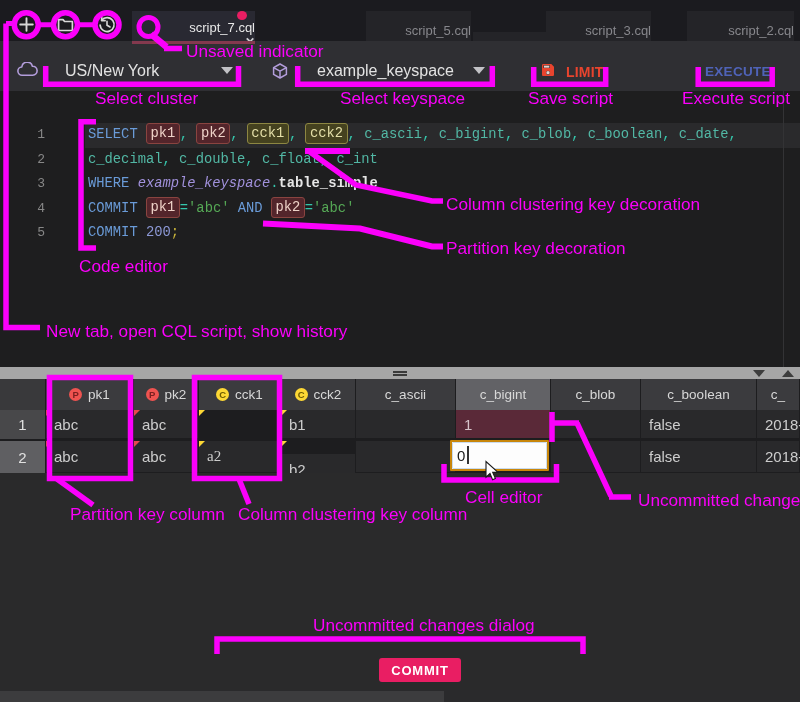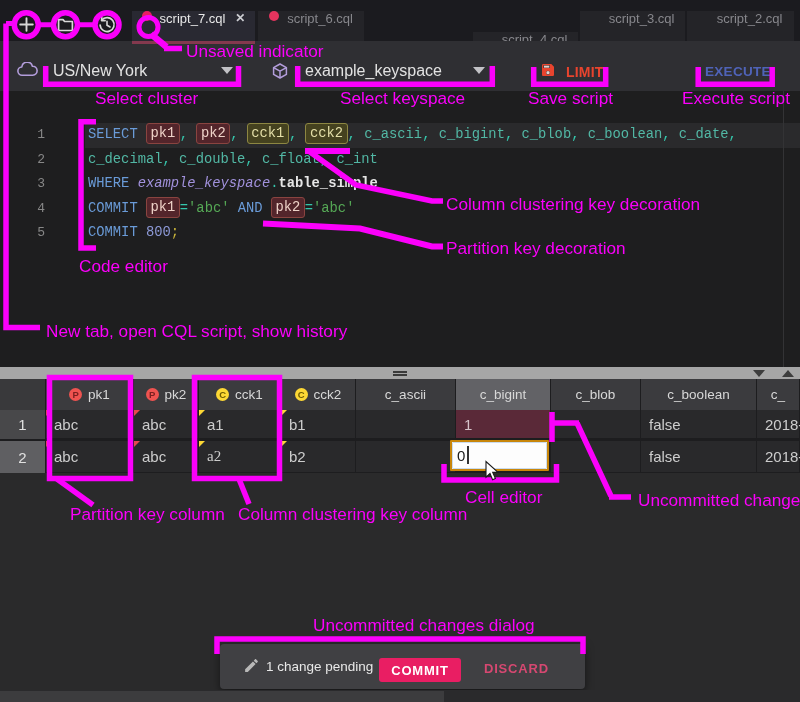--- a/index.html
+++ b/index.html
@@ -2,27 +2,27 @@
 <html><head>
 <meta charset="utf-8">
 <style>
   html,body{margin:0;padding:0;background:#1e1e1f;}
   #app{position:relative;width:800px;height:702px;overflow:hidden;
        font-family:"Liberation Sans",sans-serif;background:#1e1e1f;}
   .abs{position:absolute;}
   
   #topbar{left:0;top:0;width:800px;height:41px;background:#1b1b1f;}
   .tab{position:absolute;top:11px;height:38px;background:#242428;
-       display:flex;align-items:flex-start;justify-content:center;
-       font-size:13px;color:#87878c;}
+       display:flex;align-items:flex-end;justify-content:center;
+       font-size:13px;color:#87878c;flex-direction:column;}
   .tab.active{background:#292932;color:#e8e8e8;}
   .dot{width:10px;height:10px;border-radius:50%;background:#e5345e;margin-right:8px;}
   
   #toolbar{left:0;top:41px;width:800px;height:50px;background:#2f2f33;}
-  .ddtext{position:absolute;font-size:16px;color:#e2e2e2;top:21px;}
+  .ddtext{position:absolute;font-size:16px;color:#e2e2e2;top:21px;margin-left:12px;}
   .caret{position:absolute;width:0;height:0;border-left:6px solid transparent;
          border-right:6px solid transparent;border-top:7px solid #c2c2c6;top:26px;}
   
   #editor{left:0;top:91px;width:800px;height:276px;background:#1e1e1f;}
   #lnums{position:absolute;left:0;top:32px;width:45px;text-align:right;
          font-family:"Liberation Mono",monospace;font-size:13px;line-height:24.5px;color:#878787;}
   #code{position:absolute;left:88px;top:32px;font-family:"Liberation Mono",monospace;
         font-size:13.8px;line-height:24.5px;white-space:pre;color:#d4d4d4;}
   .kw{color:#6a9bd8;}
   .id{color:#52b8a5;}
@@ -80,23 +80,23 @@
     <svg class="abs" style="left:98px;top:16px" width="18" height="18" viewBox="0 0 18 18">
       <path d="M3.6 4.2 A7 7 0 1 1 2.1 9" fill="none" stroke="#d8d8d8" stroke-width="1.7" stroke-linecap="round"></path>
       <path d="M3.7 1.2 v3.4 h3.4" fill="none" stroke="#d8d8d8" stroke-width="1.7" stroke-linecap="round" stroke-linejoin="round"></path>
       <path d="M9 5.2 v4 l3 1.8" fill="none" stroke="#d8d8d8" stroke-width="1.6" stroke-linecap="round"></path>
     </svg>
     <div class="tab active" style="left:132px;width:123px;">
       <span class="dot" style="background:#e91e63;"></span>script_7.cql
       <span style="margin-left:10px;font-size:12px;color:#cdced3;font-weight:bold;">✕</span>
     </div>
     <div class="abs" style="left:132px;top:41px;width:123px;height:2.5px;background:#84394e;z-index:5;"></div>
-    <div class="tab" style="left:258px;width:106px;"><span class="dot"></span>script_6.cql</div>
+    <div class="tab" style="left:366px;width:105px;padding-left:18px;box-sizing:border-box;">script_5.cql</div>
     <div class="tab" style="left:473px;width:105px;padding-left:18px;box-sizing:border-box;margin-top:21px;">script_4.cql</div>
-    <div class="tab" style="left:580px;width:105px;padding-left:18px;box-sizing:border-box;">script_3.cql</div>
+    <div class="tab" style="left:546px;width:105px;padding-left:18px;box-sizing:border-box;">script_3.cql</div>
     <div class="tab" style="left:687px;width:107px;padding-left:18px;box-sizing:border-box;">script_2.cql</div>
   </div>
 
   <div class="abs" id="toolbar">
     <svg class="abs" style="left:17px;top:21px" width="21" height="15" viewBox="0 0 21 15">
       <path d="M5.2 13.2 a4.1 4.1 0 0 1 -.4 -8.2 a5.4 5.4 0 0 1 10.6 -0.8 a3.9 3.9 0 0 1 0.4 9 z" fill="none" stroke="#b39ddb" stroke-width="1.6" stroke-linejoin="round"></path>
     </svg>
     <div class="ddtext" style="left:53px;">US/New York</div>
     <div class="caret" style="left:221px;"></div>
     <svg class="abs" style="left:272px;top:22px" width="16" height="16" viewBox="0 0 16 16">
@@ -116,21 +116,21 @@
 
   <div class="abs" style="left:0;top:91px;width:800px;height:22px;background:#252528;"></div>
   <div class="abs" id="editor">
     <div class="abs" style="left:85px;top:32px;width:715px;height:24.5px;background:#2a2a2c;"></div>
     <div class="abs" style="left:783px;top:0;width:1px;height:276px;background:#333335;"></div>
     <div id="lnums">1<br>2<br>3<br>4<br>5</div>
     <div id="code"><span class="kw">SELECT</span> <span class="chip pk">pk1</span><span class="pn">,</span> <span class="chip pk">pk2</span><span class="pn">,</span> <span class="chip ck">cck1</span><span class="pn">,</span> <span class="chip ck">cck2</span><span class="pn">,</span> <span class="id">c_ascii</span><span class="pn">,</span> <span class="id">c_bigint</span><span class="pn">,</span> <span class="id">c_blob</span><span class="pn">,</span> <span class="id">c_boolean</span><span class="pn">,</span> <span class="id">c_date</span><span class="pn">,</span>
 <span class="id">c_decimal</span><span class="pn">,</span> <span class="id">c_double</span><span class="pn">,</span> <span class="id">c_float</span><span class="pn">,</span> <span class="id">c_int</span>
 <span class="kw">WHERE</span> <span class="ns">example_keyspace</span><span class="pn">.</span><span class="tbl">table_simple</span>
 <span class="kw">COMMIT</span> <span class="chip pk">pk1</span><span class="pn">=</span><span class="str">'abc'</span> <span class="kw">AND</span> <span class="chip pk">pk2</span><span class="pn">=</span><span class="str">'abc'</span>
-<span class="kw">COMMIT</span> <span class="num">800</span><span class="semi">;</span></div>
+<span class="kw">COMMIT</span> <span class="num">200</span><span class="semi">;</span></div>
   </div>
 
   <div class="abs" id="splitter">
     <div class="abs" style="left:393px;top:3.5px;width:14px;height:2px;background:#3a3a3a;"></div>
     <div class="abs" style="left:393px;top:7px;width:14px;height:2px;background:#3a3a3a;"></div>
     <div class="abs" style="left:753px;top:3px;width:0;height:0;border-left:6px solid transparent;border-right:6px solid transparent;border-top:7px solid #3d3d3d;"></div>
     <div class="abs" style="left:782px;top:3px;width:0;height:0;border-left:6px solid transparent;border-right:6px solid transparent;border-bottom:7px solid #3d3d3d;"></div>
   </div>
 
   <div class="abs" id="table">
@@ -147,52 +147,44 @@
       <div class="cell" style="left:0;top:31px;width:45px;height:29px;background:#48484a;justify-content:center;padding-left:0;color:#e0e0e0;font-size:15px;">1</div>
       <div class="cell" style="left:0;top:62px;width:45px;height:32px;background:#5f5f62;justify-content:center;padding-left:0;color:#e0e0e0;font-size:15px;">2</div>
       <div class="cell" style="left:46px;top:31px;width:87px;height:28px;">abc</div>
       <div class="cell" style="left:46px;top:62px;width:87px;height:31px;">abc</div>
       <div class="tri r" style="left:46px;top:31px;"></div>
       <div class="tri r" style="left:46px;top:62px;"></div>
       <div class="cell" style="left:134px;top:31px;width:64px;height:28px;">abc</div>
       <div class="cell" style="left:134px;top:62px;width:64px;height:31px;">abc</div>
       <div class="tri r" style="left:134px;top:31px;"></div>
       <div class="tri r" style="left:134px;top:62px;"></div>
-      <div class="cell" style="left:199px;top:31px;width:81px;height:28px;">a1</div>
       <div class="cell" style="left:199px;top:62px;width:81px;height:31px;font-family:Liberation Serif, serif;">a2</div>
       <div class="tri y" style="left:199px;top:31px;"></div>
       <div class="tri y" style="left:199px;top:62px;"></div>
       <div class="cell" style="left:281px;top:31px;width:74px;height:28px;">b1</div>
-      <div class="cell" style="left:281px;top:62px;width:74px;height:31px;text-align:center;">b2</div>
+      <div class="cell" style="left:281px;top:75px;width:74px;height:31px;text-align:center;">b2</div>
       <div class="tri y" style="left:281px;top:31px;"></div>
       <div class="tri y" style="left:281px;top:62px;"></div>
       <div class="cell" style="left:356px;top:31px;width:99px;height:28px;"></div>
       <div class="cell" style="left:356px;top:62px;width:99px;height:31px;"></div>
       <div class="cell" style="left:456px;top:31px;width:94px;height:28px;background:#5a2938;color:#d6c3ca;">1</div>
       <div class="cell" style="left:551px;top:31px;width:89px;height:28px;"></div>
       <div class="cell" style="left:551px;top:62px;width:89px;height:31px;"></div>
       <div class="cell" style="left:641px;top:31px;width:115px;height:28px;">false</div>
       <div class="cell" style="left:641px;top:62px;width:115px;height:31px;">false</div>
       <div class="cell" style="left:757px;top:31px;width:42px;height:28px;">2018-</div>
       <div class="cell" style="left:757px;top:62px;width:42px;height:31px;">2018-</div>
       <div class="abs" style="left:450px;top:61px;width:99px;height:31px;background:#fdfdfd;border:2px solid #c8860b;box-sizing:border-box;border-radius:1px;">
         <div class="abs" style="left:0px;top:0px;right:0px;bottom:0px;border:1.5px solid #cadbee;border-radius:1px;"></div>
         <div class="abs" style="left:5px;top:5px;font-size:15px;color:#1a1a1a;font-family:'Liberation Sans',sans-serif;">0</div>
         <div class="abs" style="left:15px;top:4px;width:1.5px;height:18px;background:#333;"></div>
       </div>
     </div>
 
   <div class="abs" id="below"></div>
-  <div class="abs" id="dialog">
-    <svg class="abs" style="left:23px;top:13px" width="17" height="17" viewBox="0 0 24 24">
-      <path d="M3 17.25V21h3.75L17.81 9.94l-3.75-3.75L3 17.25zM20.71 7.04c.39-.39.39-1.02 0-1.41l-2.34-2.34c-.39-.39-1.02-.39-1.41 0l-1.83 1.83 3.75 3.75 1.83-1.83z" fill="#b8b8b8"></path>
-    </svg>
-    <div class="abs" style="left:46px;top:15px;font-size:13.5px;color:#e8e8e8;">1 change pending</div>
-    <div class="abs" style="left:264px;top:17px;font-size:13px;font-weight:bold;letter-spacing:.8px;color:#d64871;">DISCARD</div>
-  </div>
   <div class="abs" id="commit">COMMIT</div>
   <div class="abs" id="bottombar"></div>
   <div class="abs" id="bthumb"></div>
 
   <svg class="abs" style="left:484px;top:460px;z-index:60;" width="15" height="22" viewBox="0 0 15 22">
     <path d="M2 1.5 L2 17.2 L6 13.5 L8.6 19.8 L11.4 18.5 L8.7 12.4 L14 12.4 Z" fill="#fff" stroke="#1a1a1a" stroke-width="1.1"></path>
   </svg>
 
   <svg class="abs" id="ann" width="800" height="702" viewBox="0 0 800 702">
 

